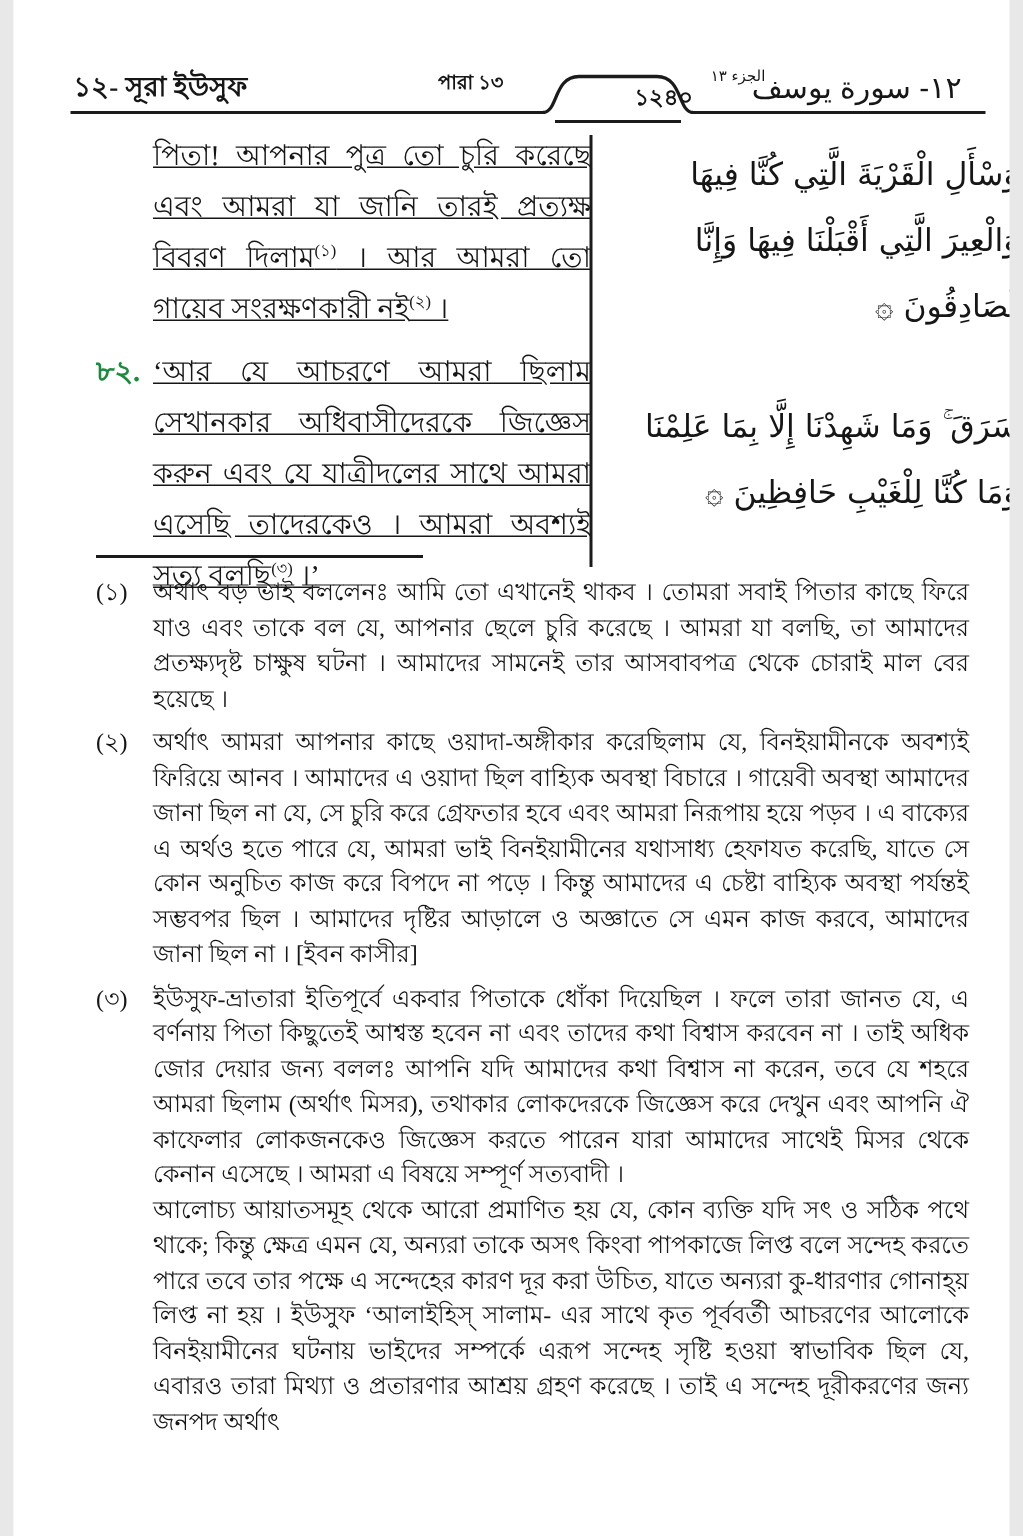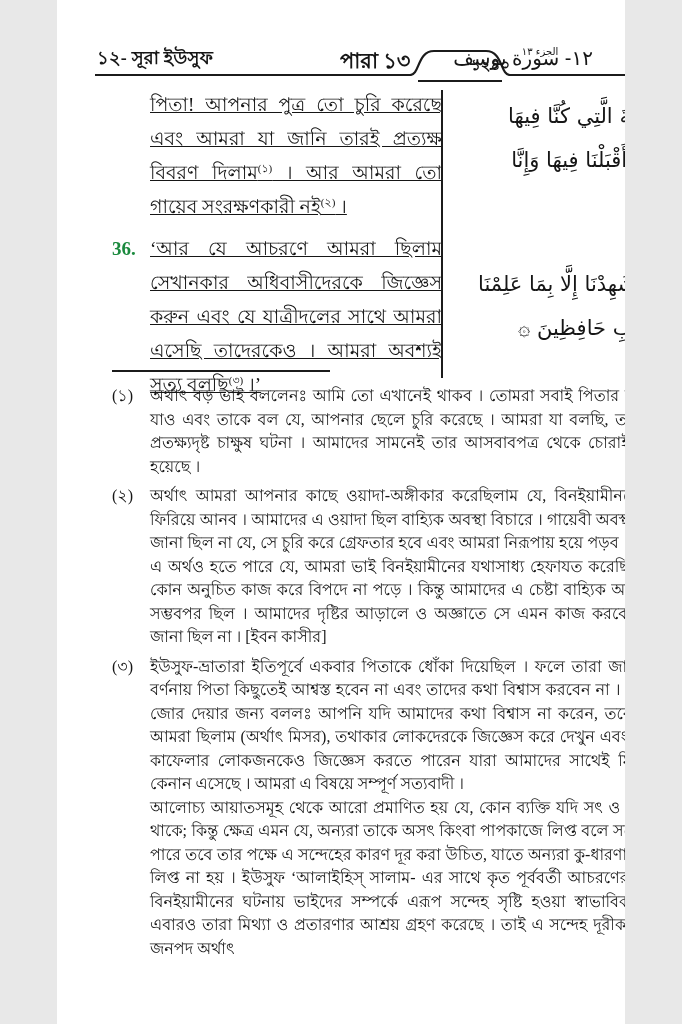--- a/index.html
+++ b/index.html
@@ -2,34 +2,34 @@
 <html lang="bn"><head>
 <meta charset="utf-8">
 <style>
   html,body{margin:0;padding:0;}
   body{
     font-family:"Liberation Serif", serif;
     background:#e8e8e8;
   }
   .page{
     position:relative;
-    width:568px;height:1024px;
+    width:664px;height:1024px;
     margin:0 auto;
     background:#ffffff;
     color:#161616;
     overflow:hidden;
   }
   
   .hdr-left{
     position:absolute;left:40px;top:44px;
     font-size:18px;font-weight:bold;letter-spacing:.2px;
   }
   .hdr-para{
     position:absolute;left:283px;top:45px;
-    font-size:21px;font-weight:bold;
+    font-size:13px;font-weight:bold;
   }
   .pgtab{
     position:absolute;left:353px;top:49px;width:100px;height:27px;
   }
   .pgtab svg{position:absolute;left:0;top:0;}
   .pgtab .num{
     position:absolute;left:0;top:4px;width:100%;
     text-align:right;font-size:15px;font-weight:bold;
   }
   .pgnum-underline{
@@ -114,21 +114,21 @@
     <span class="hdr-juz">الجزء ١٣</span>
     <span class="hdr-surah-ar">١٢- سورة يوسف</span>
 
     <div class="rule rule-left"></div>
     <div class="rule rule-right"></div>
   </div>
 
   <div class="trans-col">
     <p><span>পিতা! আপনার পুত্র তো চুরি করেছে এবং আমরা যা জানি তারই প্রত্যক্ষ বিবরণ দিলাম</span><sup class="fnref">(১)</sup><span> । আর আমরা তো গায়েব সংরক্ষণকারী নই</span><sup class="fnref">(২)</sup><span> ।</span></p>
 
-    <p class="v82"><span class="vnum">36.</span><span>‘আর যে আচরণে আমরা ছিলাম সেখানকার অধিবাসীদেরকে জিজ্ঞেস করুন এবং যে যাত্রীদলের সাথে আমরা এসেছি তাদেরকেও । আমরা অবশ্যই সত্য বলছি</span><sup class="fnref">(৩)</sup><span> ।’</span></p>
+    <p class="v82"><span class="vnum">৮২.</span><span>‘আর যে আচরণে আমরা ছিলাম সেখানকার অধিবাসীদেরকে জিজ্ঞেস করুন এবং যে যাত্রীদলের সাথে আমরা এসেছি তাদেরকেও । আমরা অবশ্যই সত্য বলছি</span><sup class="fnref">(৩)</sup><span> ।’</span></p>
   </div>
 
   <div class="col-divider"></div>
 
   <div class="arabic-col" dir="rtl">
     <p class="ayah">وَسْأَلِ الْقَرْيَةَ الَّتِي كُنَّا فِيهَا وَالْعِيرَ الَّتِي أَقْبَلْنَا فِيهَا وَإِنَّا لَصَادِقُونَ ۞</p>
     <p class="ayah">سَرَقَ ۚ وَمَا شَهِدْنَا إِلَّا بِمَا عَلِمْنَا وَمَا كُنَّا لِلْغَيْبِ حَافِظِينَ ۞</p>
   </div>
 
   <div class="fn-separator"></div>

